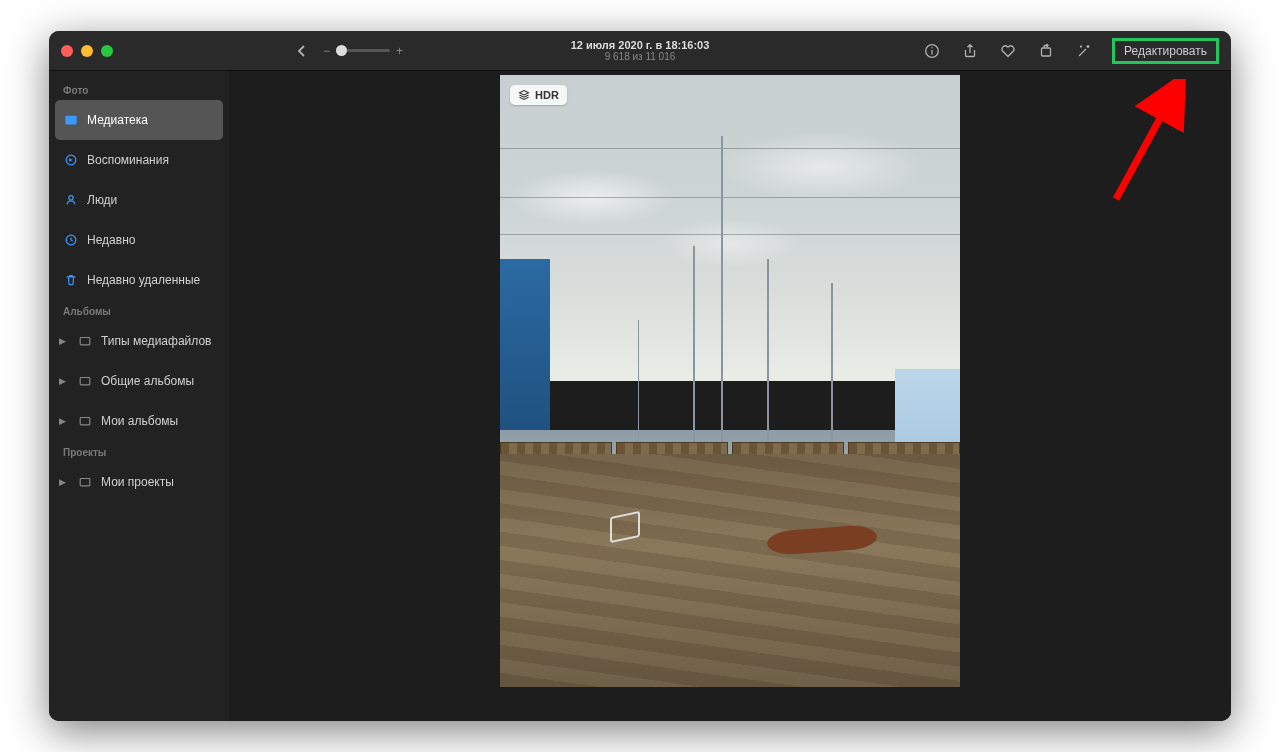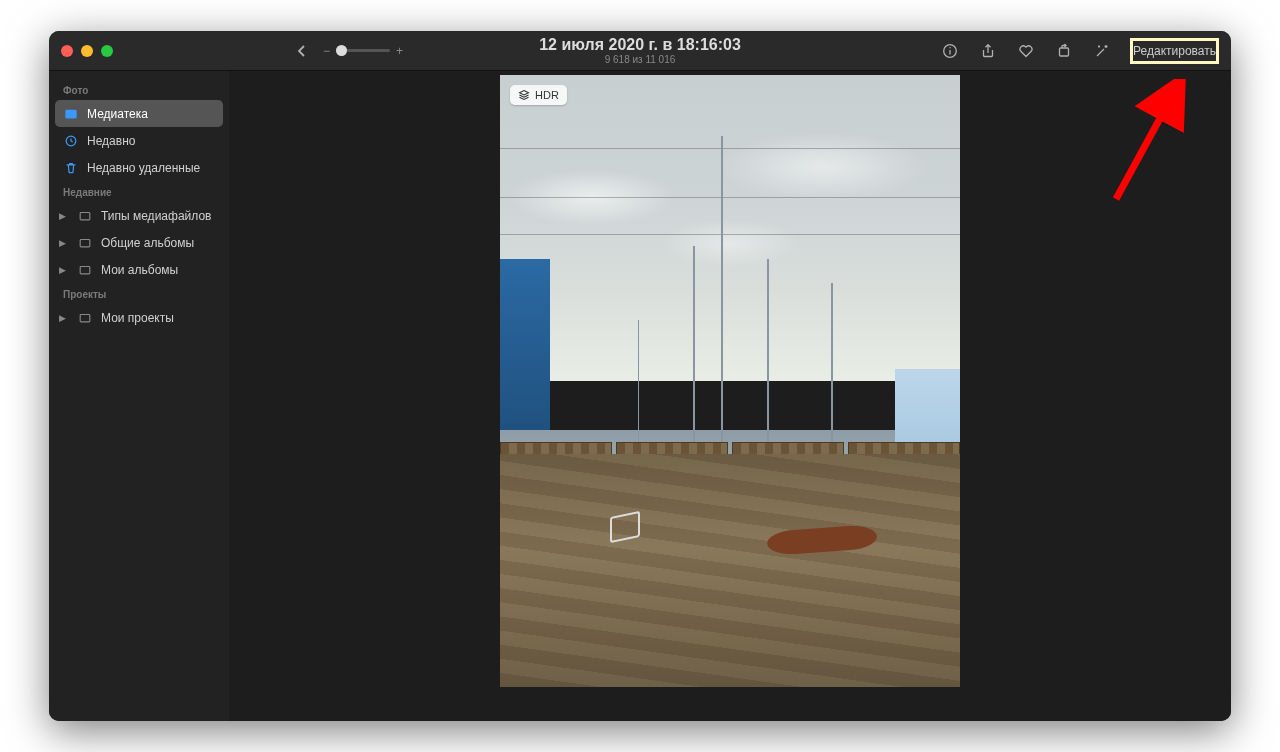--- a/index.html
+++ b/index.html
@@ -17,33 +17,33 @@
   .dot.red { background: #ff5f57; }
   .dot.yellow { background: #febc2e; }
   .dot.green { background: #28c840; }
   .tb-left { display: flex; align-items: center; gap: 10px; margin-left: 170px; }
   .tb-btn { color: #b0b0b0; display: flex; align-items: center; justify-content: center; width: 22px; height: 22px; cursor: pointer; }
   .tb-btn svg { width: 16px; height: 16px; }
   .zoom-ctrl { display: flex; align-items: center; gap: 6px; color: #888; font-size: 12px; }
   .zoom-track { width: 54px; height: 3px; background: #555; border-radius: 2px; position: relative; }
   .zoom-thumb { position: absolute; left: 0; top: -4px; width: 11px; height: 11px; background: #ddd; border-radius: 50%; }
   .tb-center { position: absolute; left: 50%; transform: translateX(-50%); text-align: center; color: #ddd; }
-  .tb-center .date { font-size: 16px; font-weight: 600; }
+  .tb-center .date { font-size: 11px; font-weight: 600; }
   .tb-center .count { font-size: 10px; color: #888; }
   .tb-right { margin-left: auto; display: flex; align-items: center; gap: 18px; color: #b0b0b0; }
   .tb-right .tb-btn { width: 20px; }
   .edit-btn {
-    color: #ccc; font-size: 12px; padding: 3px 0; border: 3px solid #fef9c3; cursor: pointer;
+    color: #ccc; font-size: 12px; padding: 3px 9px; border: 3px solid #22c55e; cursor: pointer;
   }
   .body { flex: 1; display: flex; overflow: hidden; justify-content: center; }
   .sidebar { width: 180px; background: #222; color: #ccc; padding: 8px 6px; font-size: 12px; overflow-y: auto; }
   .side-section-title { color: #7a7a7a; font-size: 10px; font-weight: 600; padding: 6px 8px 4px; }
   .side-item {
     display: flex; align-items: center; gap: 8px; padding: 4px 8px; border-radius: 5px; cursor: pointer;
-    color: #d0d0d0; height: 27px;
+    color: #d0d0d0; height: 40px;
   }
   .side-item.selected { background: #555; color: #fff; }
   .side-item .icn { width: 16px; height: 16px; display: flex; align-items: center; justify-content: center; color: #3b99fc; }
   .side-item .icn svg { width: 14px; height: 14px; }
   .side-item.sub { padding-left: 4px; }
   .disclose { width: 10px; display:inline-flex; color: #888; font-size: 9px; }
   .side-item .lbl { flex: 1; white-space: nowrap; overflow: hidden; text-overflow: ellipsis; }
   .content { flex: 1; background: #1d1d1d; position: relative; display: flex; align-items: flex-start; justify-content: center; padding-top: 4px;}
   .photo {
     width: 460px; height: 612px; position: relative; overflow: hidden;
@@ -70,21 +70,21 @@
   .m3{left:58%;top:30%;height:40%;}
   .m4{left:72%;top:34%;height:32%;}
   .m5{left:30%;top:40%;height:28%;width:1px;}
   .wire{position:absolute;left:0;right:0;height:1px;background:rgba(60,60,60,.35);}
   .w1{top:12%;} .w2{top:20%;} .w3{top:26%;}
   .surfboard{position:absolute;bottom:22%;right:18%;width:110px;height:24px;background:#7a3e22;border-radius:50%/100%;transform:rotate(-4deg);}
   .chair{position:absolute;bottom:24%;left:24%;width:30px;height:26px;}
   .chair::before{content:"";position:absolute;inset:0;border:2px solid #ddd;border-radius:3px;transform:skewY(-12deg);}
   .hdr-badge{
     position:absolute; top:10px; left:10px; background:rgba(250,250,250,.92); color:#333;
-    font-size:11px; font-weight:400; padding:4px 8px; border-radius:5px; display:flex; align-items:center; gap:5px;
+    font-size:11px; font-weight:700; padding:4px 8px; border-radius:5px; display:flex; align-items:center; gap:5px;
     box-shadow:0 1px 2px rgba(0,0,0,.2);
   }
   .hdr-badge svg{width:12px;height:12px;}
   
   .arrow-annot { position: absolute; right: 30px; top: 48px; pointer-events: none; }
 </style>
 </head>
 <body>
 
 <div class="window">
@@ -164,35 +164,53 @@
             <svg viewBox="0 0 16 16" fill="currentColor">
               <rect x="1.5" y="3" width="13" height="10" rx="1.5"></rect>
             </svg>
           </span>
         <span class="lbl">Медиатека</span>
       </div>
       <div class="side-item">
         <span class="icn">
             <svg viewBox="0 0 16 16" fill="none" stroke="currentColor" stroke-width="1.4">
               <circle cx="8" cy="8" r="5.5"></circle>
+              <path d="M5.8 6l4.4 2-4.4 2z" fill="currentColor" stroke="none"></path>
+            </svg>
+          </span>
+        <span class="lbl">Воспоминания</span>
+      </div>
+      <div class="side-item">
+        <span class="icn">
+            <svg viewBox="0 0 16 16" fill="none" stroke="currentColor" stroke-width="1.4">
+              <circle cx="8" cy="5.5" r="2.5"></circle>
+              <path d="M3.5 13c.5-2.5 2.3-4 4.5-4s4 1.5 4.5 4"></path>
+            </svg>
+          </span>
+        <span class="lbl">Люди</span>
+      </div>
+      <div class="side-item">
+        <span class="icn">
+            <svg viewBox="0 0 16 16" fill="none" stroke="currentColor" stroke-width="1.4">
+              <circle cx="8" cy="8" r="5.5"></circle>
               <path d="M8 5v3l2 1.2"></path>
             </svg>
           </span>
         <span class="lbl">Недавно</span>
       </div>
       <div class="side-item">
         <span class="icn">
             <svg viewBox="0 0 16 16" fill="none" stroke="currentColor" stroke-width="1.4">
               <path d="M3 4.5h10M6.5 4.5V3h3v1.5M5 4.5l.7 8a1 1 0 0 0 1 .9h2.6a1 1 0 0 0 1-.9l.7-8"></path>
             </svg>
           </span>
         <span class="lbl">Недавно удаленные</span>
       </div>
 
-      <div class="side-section-title">Недавние</div>
+      <div class="side-section-title">Альбомы</div>
       <div class="side-item sub">
         <span class="disclose">▶</span>
         <span class="icn" style="color:#888">
             <svg viewBox="0 0 16 16" fill="none" stroke="currentColor" stroke-width="1.3">
               <rect x="2.5" y="4" width="11" height="8.5" rx="1"></rect>
             </svg>
           </span>
         <span class="lbl">Типы медиафайлов</span>
       </div>
       <div class="side-item sub">

